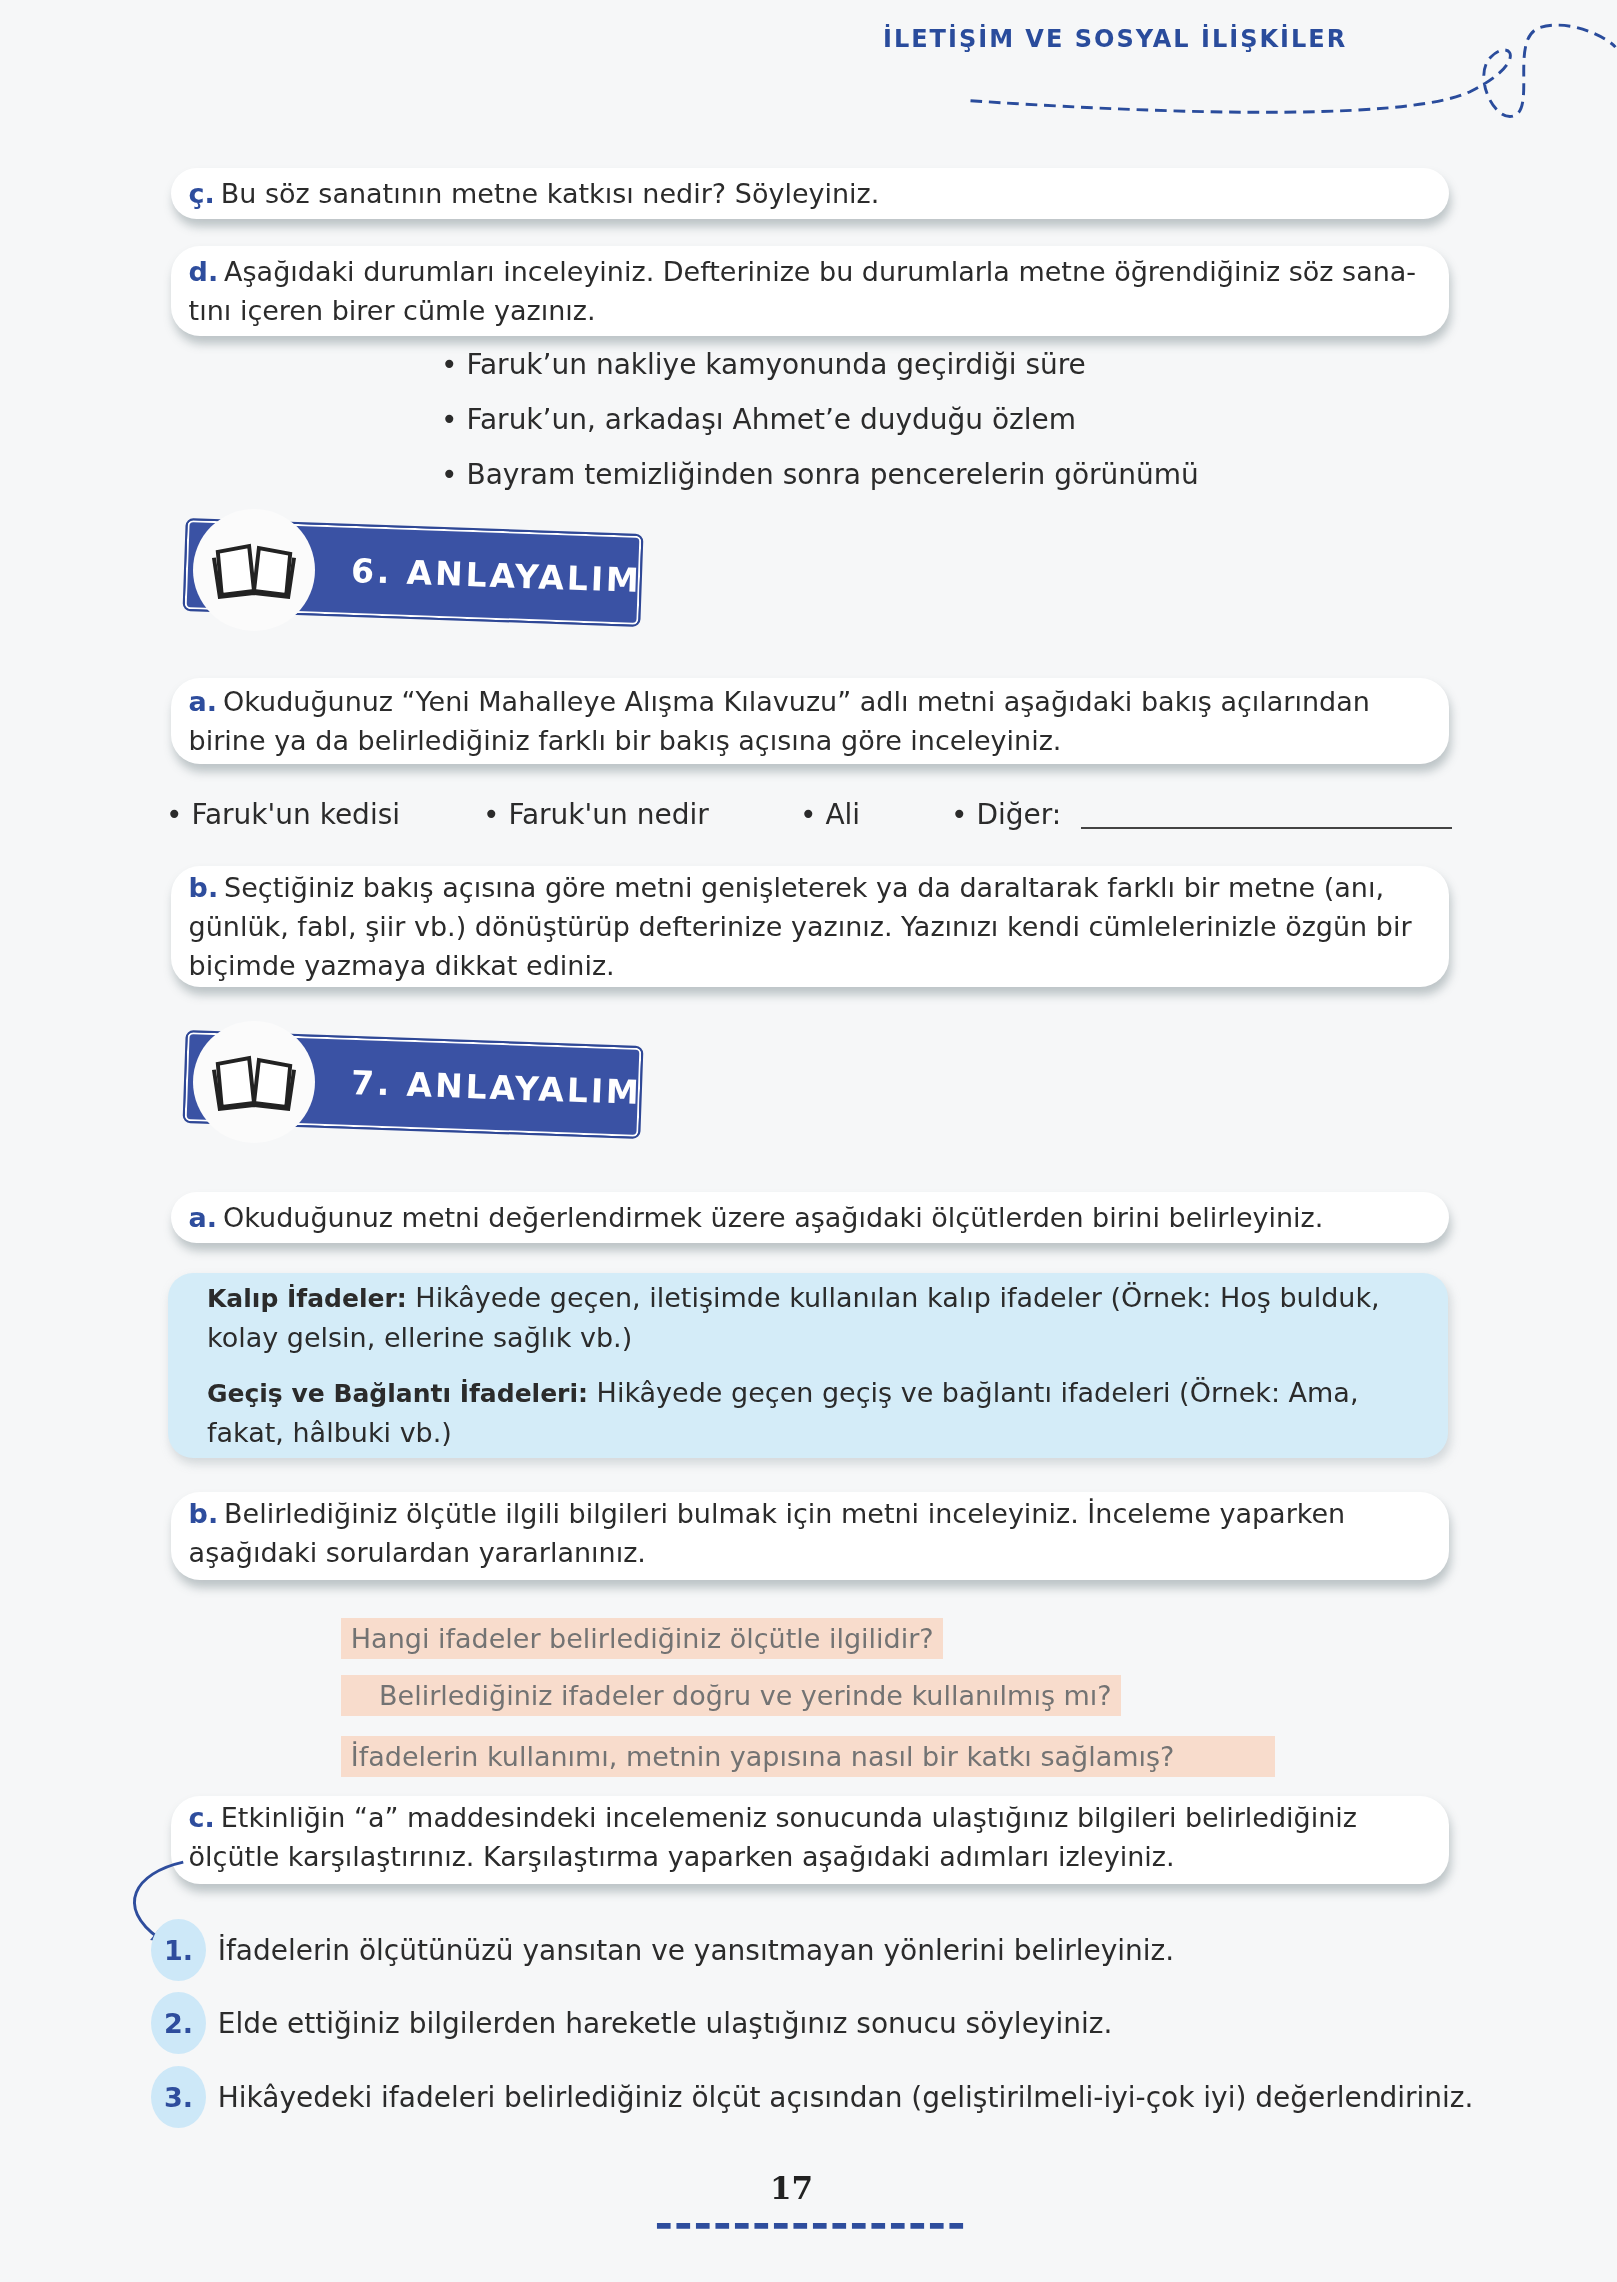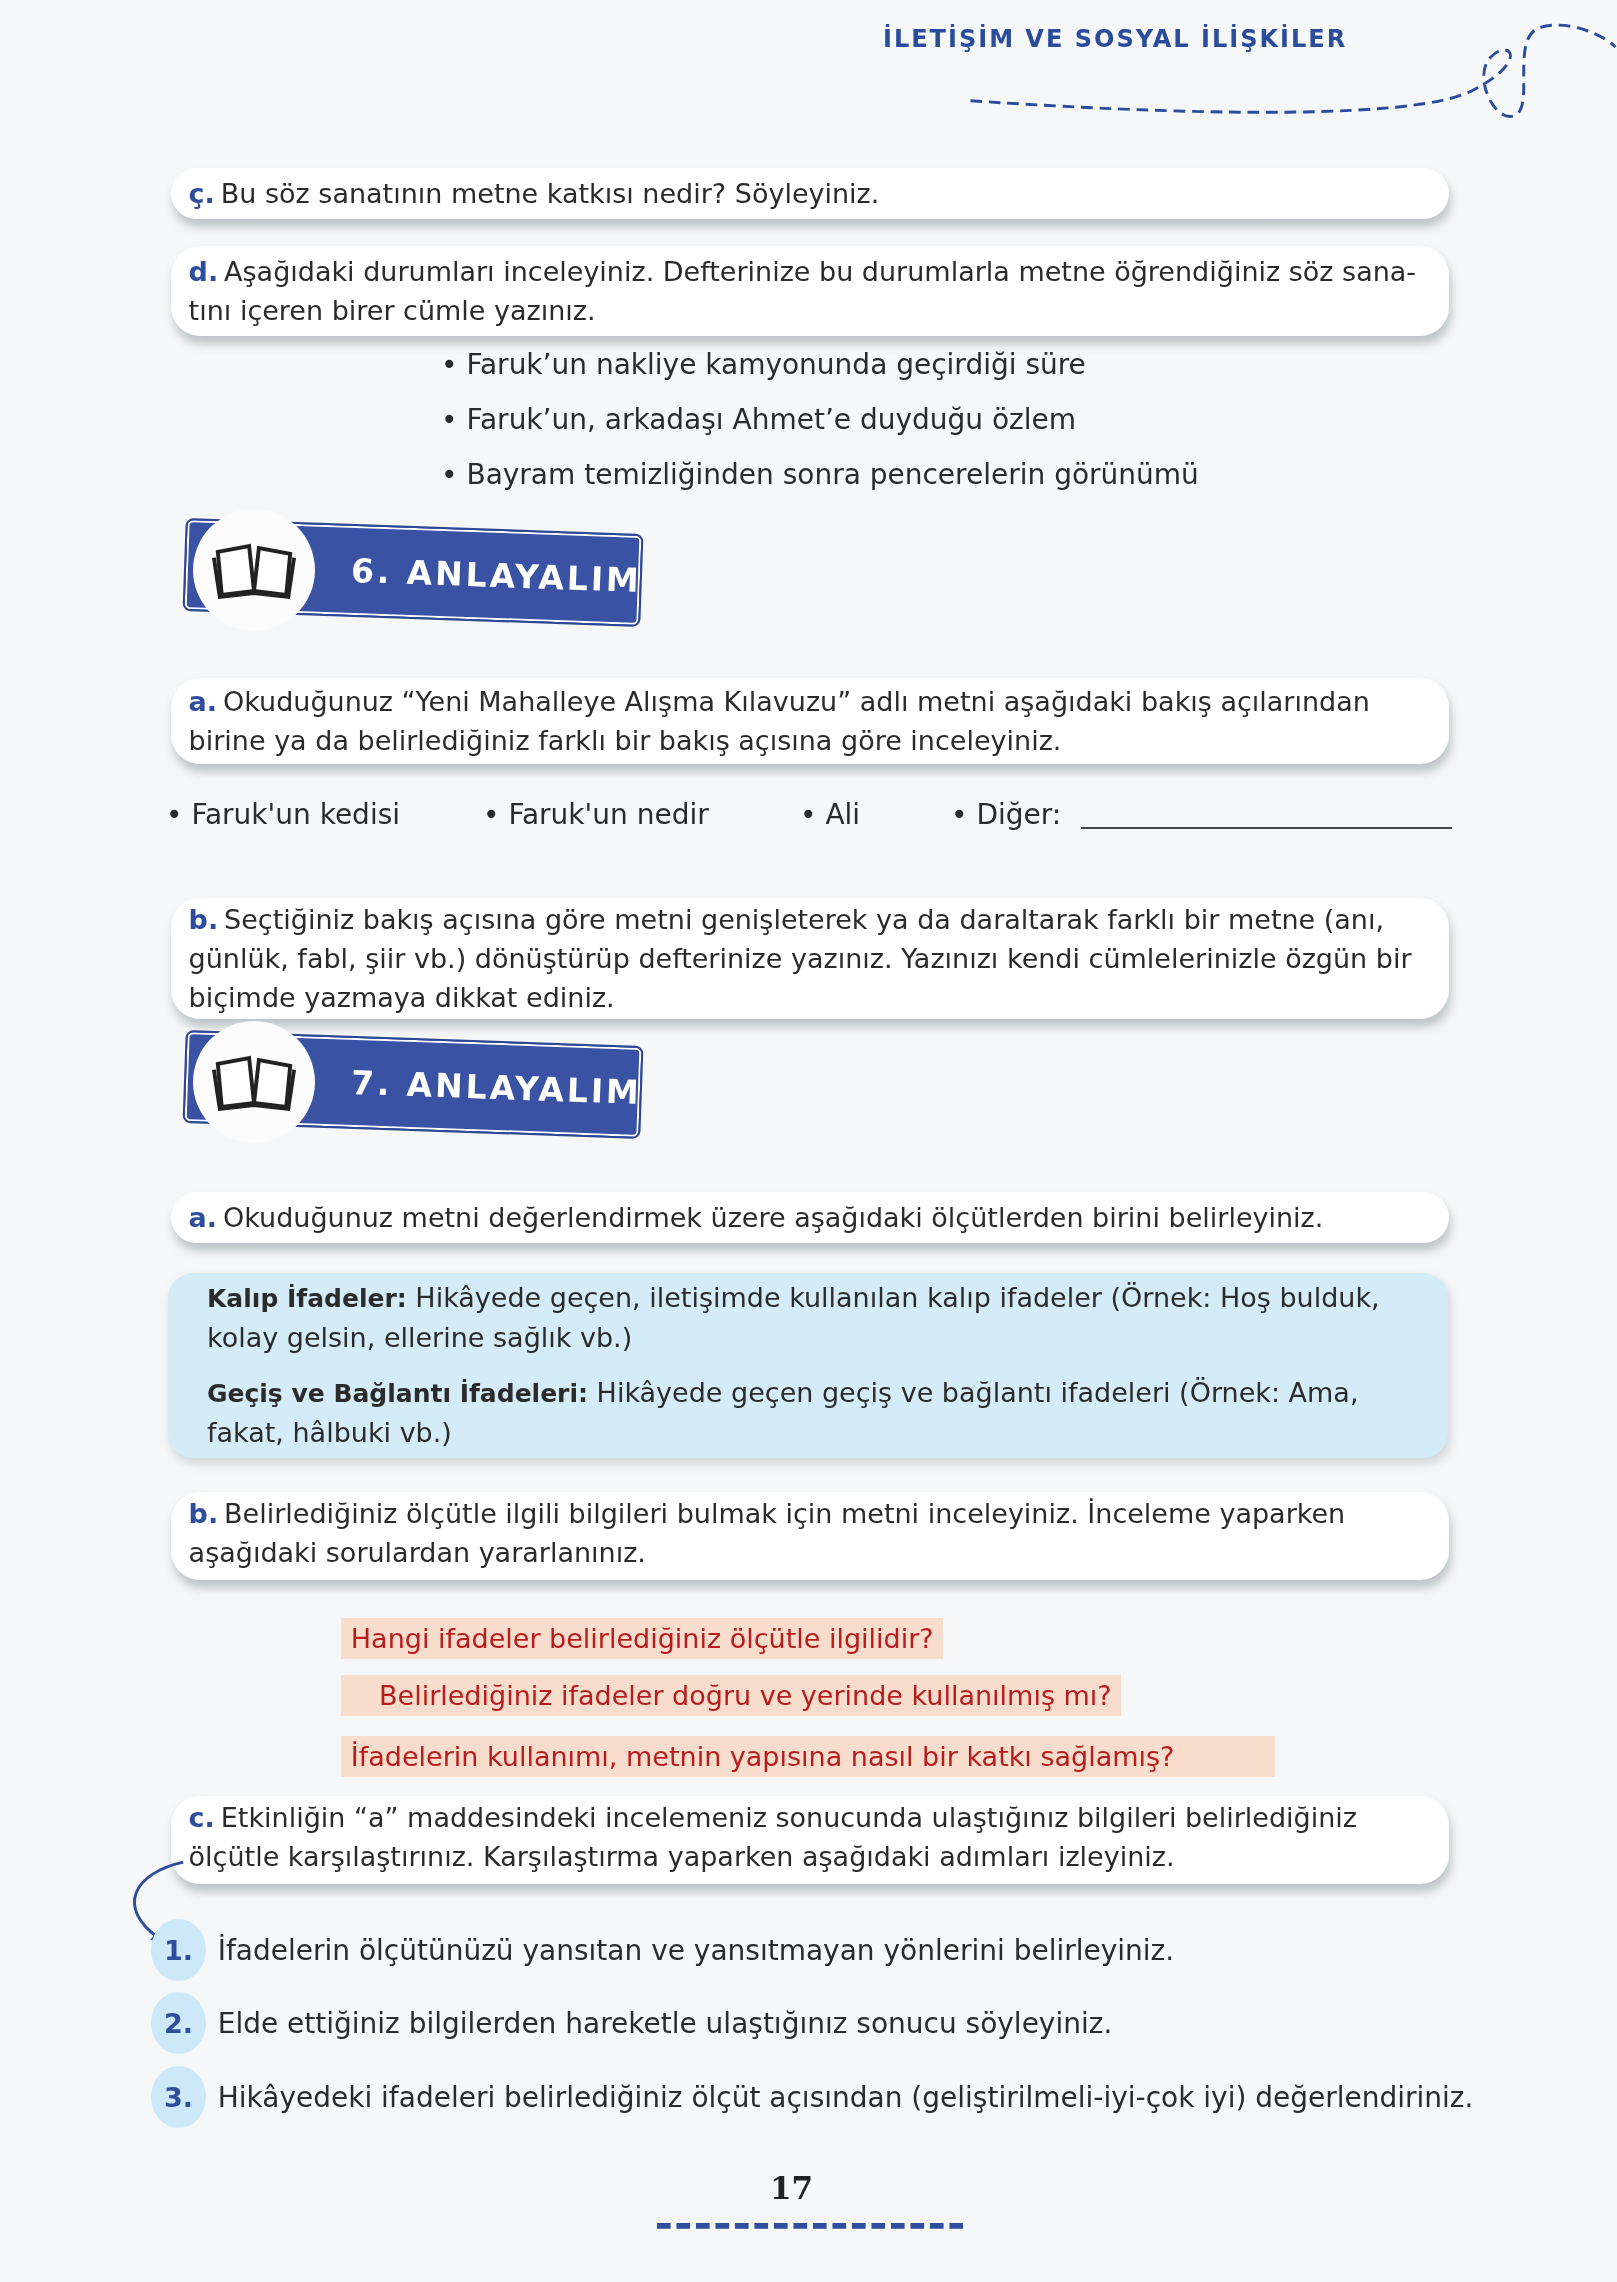--- a/index.html
+++ b/index.html
@@ -47,21 +47,21 @@
   .options span { position: absolute; white-space: nowrap; }
   .blank-line { position: absolute; left: 1081px; top: 827px; width: 371px; border-bottom: 2px solid #444; }
   .infobox {
     position: absolute; left: 168px; top: 1273px; width: 1280px; height: 185px;
     background: #d4ecf8; border-radius: 25px;
     box-shadow: 2.9px 5.9px 9.8px rgba(150,160,165,0.35);
     padding: 5px 39px 0 39px; font-size: 27px; line-height: 39px; color: #2b2b2b;
   }
   .infobox p { margin-bottom: 15.6px; }
   .infobox .term { font-weight: bold; font-size: 25px; }
-  .q { position: absolute; background: #f8dccc; font-size: 27px; height: 41px; line-height: 41px; padding: 0 9.8px; color: #b91c1c; white-space: nowrap; }
+  .q { position: absolute; background: #f8dccc; font-size: 27px; height: 41px; line-height: 41px; padding: 0 9.8px; color: #737373; white-space: nowrap; }
   .step { position: absolute; left: 151px; height: 62px; display: flex; align-items: center; font-size: 28px; color: #2b2b2b; }
   .step .num {
     width: 55px; height: 62px; border-radius: 50%; background: #cde8f8;
     display: flex; align-items: center; justify-content: center;
     color: #2e4d9d; font-weight: bold; font-size: 27px; margin-right: 11.7px;
   }
   .page-num { position: absolute; left: 770px; top: 2170px; font-family: "DejaVu Serif", serif; font-weight: bold; font-size: 31px; color: #222; }
   .page-deco { position: absolute; left: 655px; top: 2219px; }
 </style>
 </head>
@@ -104,21 +104,21 @@
 </div>
 
 <div class="options">
   <span style="left:0;">• Faruk'un kedisi</span>
   <span style="left:317px;">• Faruk'un nedir</span>
   <span style="left:634px;">• Ali</span>
   <span style="left:785px;">• Diğer:</span>
 </div>
 <div class="blank-line"></div>
 
-<div class="card" style="left:171px; top:866px; width:1278px; height:121px; padding:2px 17.6px;margin-top:32px;">
+<div class="card" style="left:171px; top:866px; width:1278px; height:121px; padding:2px 17.6px;">
   <span class="lbl">b.</span><span>Seçtiğiniz bakış açısına göre metni genişleterek ya da daraltarak farklı bir metne (anı, günlük, fabl, şiir vb.) dönüştürüp defterinize yazınız. Yazınızı kendi cümlelerinizle özgün bir biçimde yazmaya dikkat ediniz.</span>
 </div>
 
 <div class="banner" style="left:166px; top:1009px;">
   <div class="bar"></div>
   <div class="circle">
     <svg width="88" height="59" viewBox="0 0 90 60">
       <path d="M8 12 L40 6 L45 52 L12 56 Z" fill="#fff" stroke="#222" stroke-width="4"></path>
       <path d="M45 52 L50 8 L82 14 L78 56 Z" fill="#fff" stroke="#222" stroke-width="4"></path>
       <path d="M4 18 L10 58 L45 54 L80 58 L86 18" fill="none" stroke="#222" stroke-width="4"></path>

